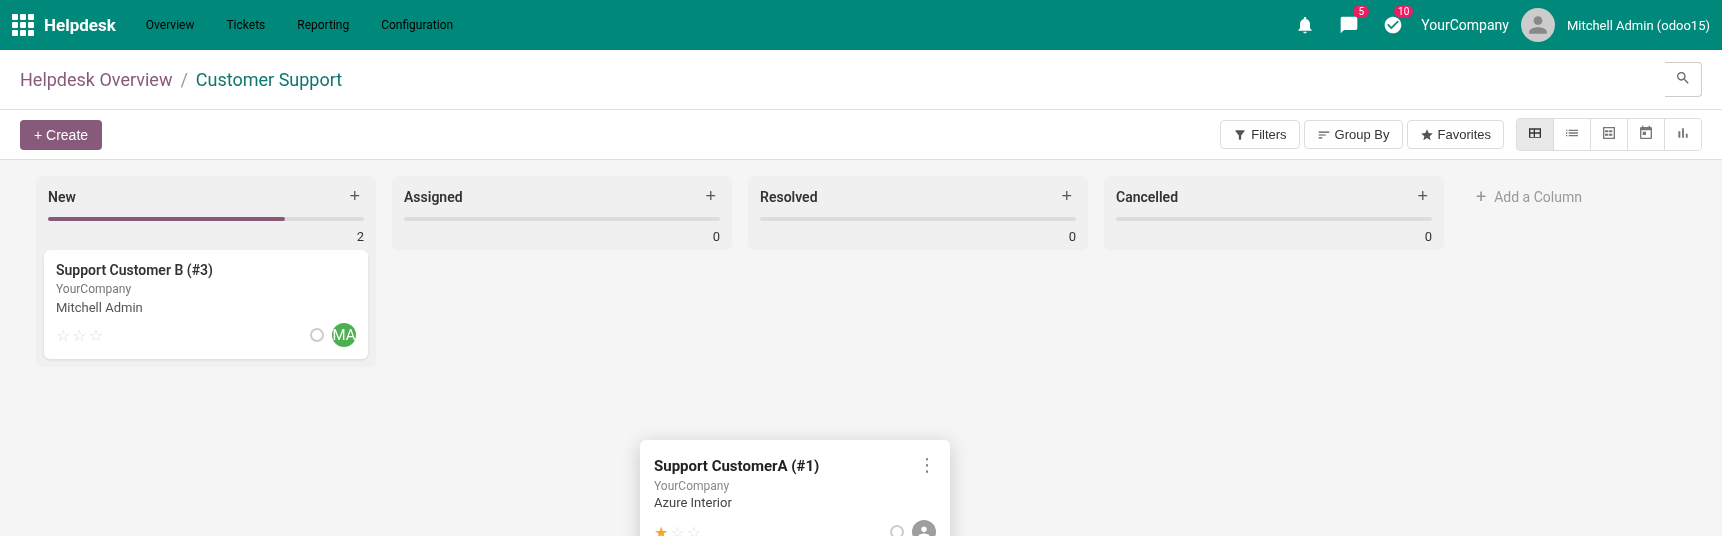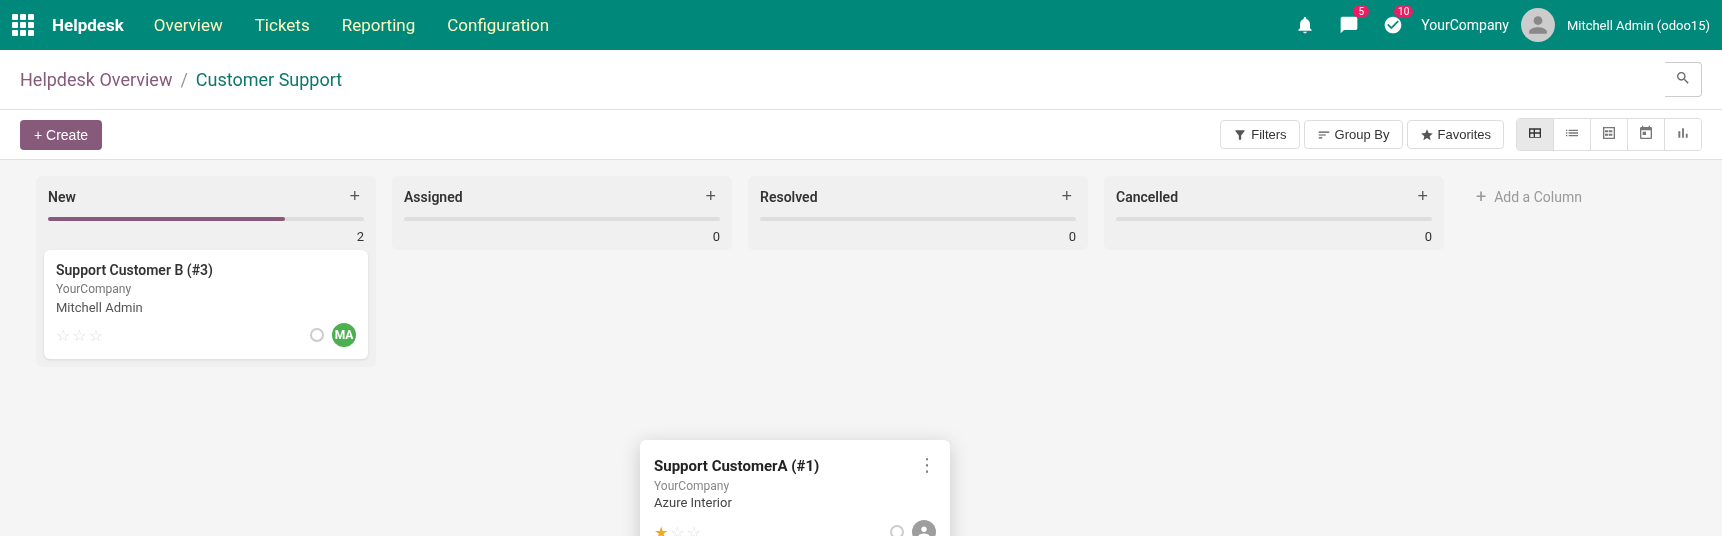--- a/index.html
+++ b/index.html
@@ -11,21 +11,21 @@
       height: 50px;
       display: flex;
       align-items: center;
       padding: 0 12px;
       color: white;
       gap: 0;
     }
     .topnav-brand {
       display: flex;
       align-items: center;
-      gap: 18px;
+      gap: 10px;
       color: white;
       font-weight: 700;
       font-size: 17px;
       margin-right: 16px;
     }
     .grid-icon {
       display: grid;
       grid-template-columns: repeat(3, 6px);
       gap: 2px;
     }
@@ -34,25 +34,25 @@
       background: white;
       border-radius: 1px;
       display: block;
     }
     .nav-links {
       display: flex;
       gap: 4px;
       flex: 1;
     }
     .nav-link {
-      color: #fef9c3;
+      color: #000000;
       text-decoration: none;
       padding: 6px 14px;
       border-radius: 4px;
-      font-size: 17px;
+      font-size: 12px;
       cursor: pointer;
     }
     .nav-right {
       display: flex;
       align-items: center;
       gap: 12px;
     }
     .nav-icon-btn {
       position: relative;
       cursor: pointer;
@@ -278,21 +278,21 @@
     }
     .star-rating { display: flex; gap: 2px; }
     .star { font-size: 16px; color: #ddd; cursor: pointer; }
     .star.filled { color: #f5a623; }
     .card-actions { display: flex; align-items: center; gap: 8px; }
     .avatar-sm {
       width: 24px; height: 24px;
       border-radius: 50%;
       background: #4caf50;
       display: flex; align-items: center; justify-content: center;
-      font-size: 12px; color: white; font-weight: bold;
+      font-size: 15px; color: white; font-weight: normal;
     }
 
     
     .floating-card {
       position: absolute;
       background: white;
       border-radius: 6px;
       padding: 14px;
       box-shadow: 0 4px 20px rgba(0,0,0,0.18);
       width: 310px;

